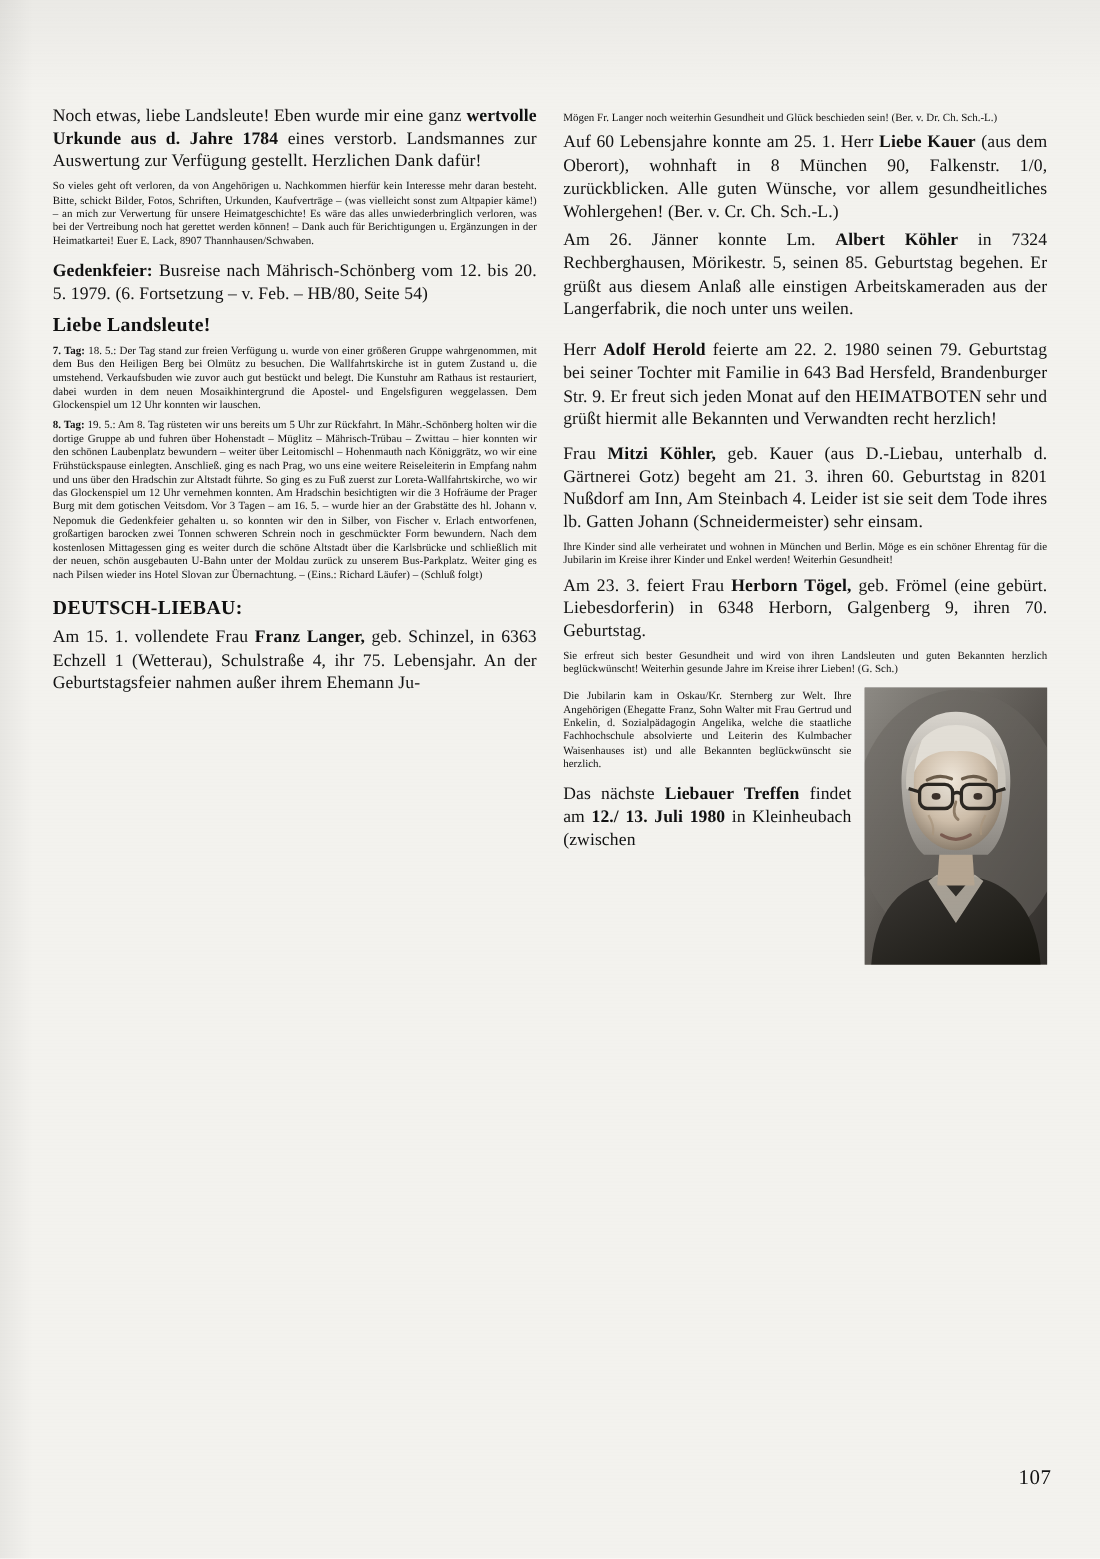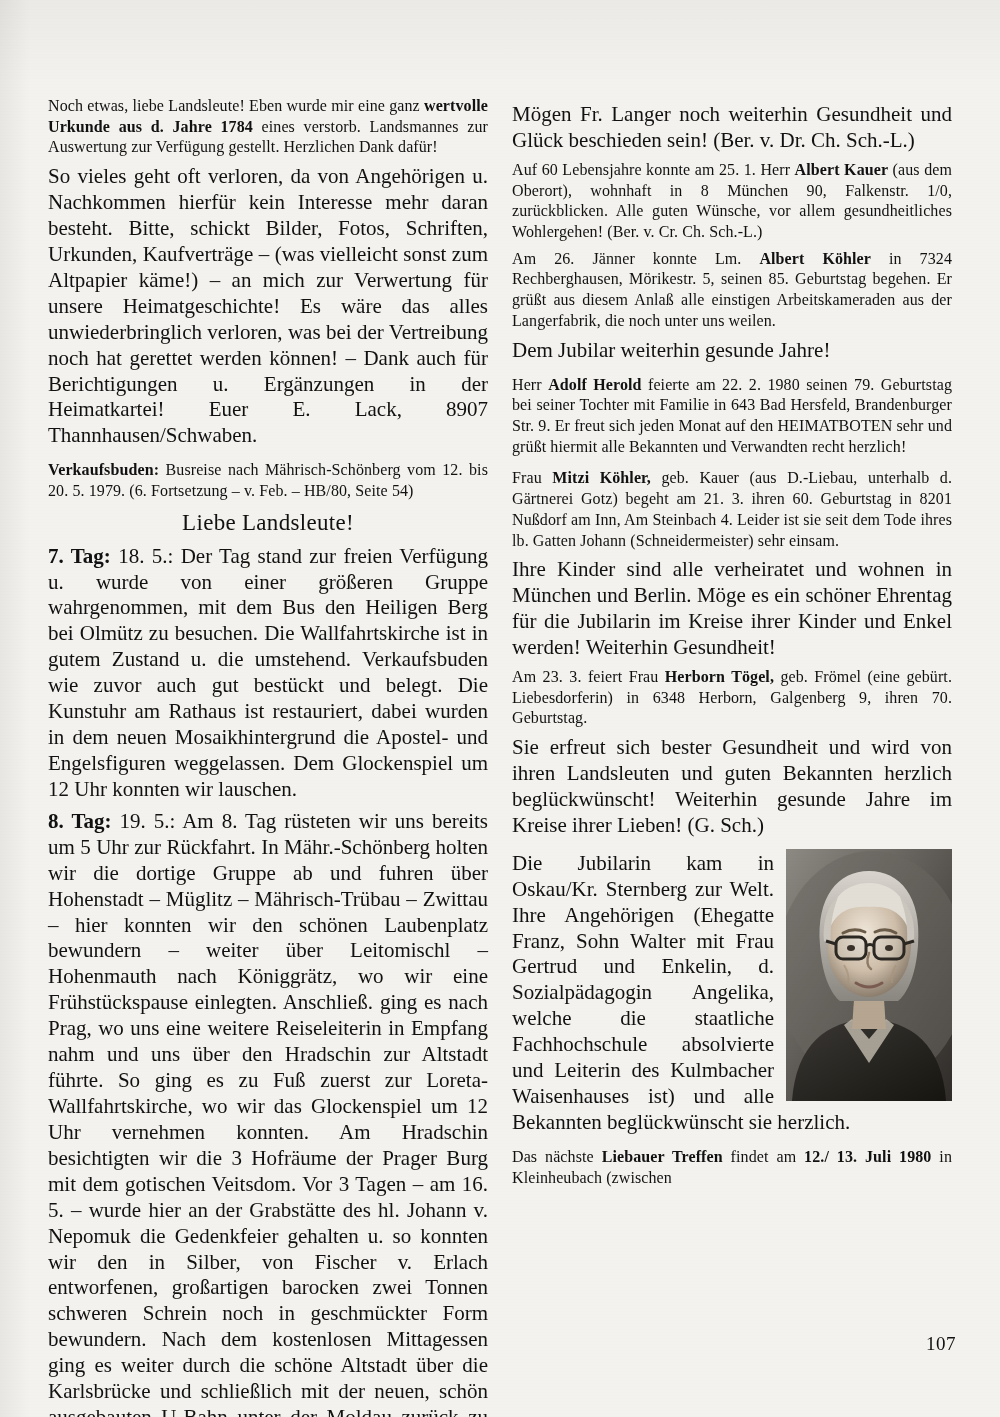--- a/index.html
+++ b/index.html
@@ -46,34 +46,33 @@
     margin: 0 0 0 0;
   }
   .big {
     font-size: 16px;
     line-height: 1.295;
     text-align: justify;
     text-justify: inter-word;
     letter-spacing: .1px;
   }
   .small {
-    font-size: 21px;
+    font-size: 10px;
     line-height: 1.235;
     text-align: justify;
     text-justify: inter-word;
     letter-spacing: 0px;
   }
   .gap-s { height: 6px; }
   .gap-m { height: 11px; }
   .heading {
-    font-size: 23px;
-    font-weight: normal;
+    font-size: 18px;
+    font-weight: bold;
     line-height: 1.3;
     letter-spacing: .3px;
-    text-align: center;
   }
   .portrait-wrap {
     float: right;
     width: 166px;
     height: 252px;
     margin: 4px 0 4px 12px;
     shape-outside: margin-box;
   }
   .portrait {
     width: 166px;
@@ -96,42 +95,41 @@
 
 <div class="page">
 
   <div class="content">
 
     <div class="col">
       <p class="big">Noch etwas, liebe Landsleute! Eben wurde mir eine ganz <b>wertvolle Urkunde aus d. Jahre 1784</b> eines verstorb. Landsmannes zur Auswertung zur Verfügung gestellt. Herzlichen Dank dafür!</p>
       <div class="gap-s"></div>
       <p class="small">So vieles geht oft verloren, da von Angehörigen u. Nachkommen hierfür kein Interesse mehr daran besteht. Bitte, schickt Bilder, Fotos, Schriften, Urkunden, Kaufverträge – (was vielleicht sonst zum Altpapier käme!) – an mich zur Verwertung für unsere Heimatgeschichte! Es wäre das alles unwiederbringlich verloren, was bei der Vertreibung noch hat gerettet werden können! – Dank auch für Berichtigungen u. Ergänzungen in der Heimatkartei! Euer E. Lack, 8907 Thannhausen/Schwaben.</p>
       <div class="gap-m"></div>
-      <p class="big"><b>Verkaufsbuden:</b> Busreise nach Mährisch-Schönberg vom 12. bis 20. 5. 1979. (6. Fortsetzung – v. Feb. – HB/80, Seite 54)</p>
+      <p class="big"><b>Gedenkfeier:</b> Busreise nach Mährisch-Schönberg vom 12. bis 20. 5. 1979. (6. Fortsetzung – v. Feb. – HB/80, Seite 54)</p>
       <div class="gap-s"></div>
       <p class="heading">Liebe Landsleute!</p>
       <div class="gap-s"></div>
       <p class="small"><b>7. Tag:</b> 18. 5.: Der Tag stand zur freien Verfügung u. wurde von einer größeren Gruppe wahrgenommen, mit dem Bus den Heiligen Berg bei Olmütz zu besuchen. Die Wallfahrtskirche ist in gutem Zustand u. die umstehend. Verkaufsbuden wie zuvor auch gut bestückt und belegt. Die Kunstuhr am Rathaus ist restauriert, dabei wurden in dem neuen Mosaikhintergrund die Apostel- und Engelsfiguren weggelassen. Dem Glockenspiel um 12 Uhr konnten wir lauschen.</p>
       <div class="gap-s"></div>
       <p class="small"><b>8. Tag:</b> 19. 5.: Am 8. Tag rüsteten wir uns bereits um 5 Uhr zur Rückfahrt. In Mähr.-Schönberg holten wir die dortige Gruppe ab und fuhren über Hohenstadt – Müglitz – Mährisch-Trübau – Zwittau – hier konnten wir den schönen Laubenplatz bewundern – weiter über Leitomischl – Hohenmauth nach Königgrätz, wo wir eine Frühstückspause einlegten. Anschließ. ging es nach Prag, wo uns eine weitere Reiseleiterin in Empfang nahm und uns über den Hradschin zur Altstadt führte. So ging es zu Fuß zuerst zur Loreta-Wallfahrtskirche, wo wir das Glockenspiel um 12 Uhr vernehmen konnten. Am Hradschin besichtigten wir die 3 Hofräume der Prager Burg mit dem gotischen Veitsdom. Vor 3 Tagen – am 16. 5. – wurde hier an der Grabstätte des hl. Johann v. Nepomuk die Gedenkfeier gehalten u. so konnten wir den in Silber, von Fischer v. Erlach entworfenen, großartigen barocken zwei Tonnen schweren Schrein noch in geschmückter Form bewundern. Nach dem kostenlosen Mittagessen ging es weiter durch die schöne Altstadt über die Karlsbrücke und schließlich mit der neuen, schön ausgebauten U-Bahn unter der Moldau zurück zu unserem Bus-Parkplatz. Weiter ging es nach Pilsen wieder ins Hotel Slovan zur Übernachtung. – (Eins.: Richard Läufer) – (Schluß folgt)</p>
       <div class="gap-m"></div>
       <p class="heading">DEUTSCH-LIEBAU:</p>
       <div class="gap-s"></div>
       <p class="big">Am 15. 1. vollendete Frau <b>Franz Langer,</b> geb. Schinzel, in 6363 Echzell 1 (Wetterau), Schulstraße 4, ihr 75. Lebensjahr. An der Geburtstagsfeier nahmen außer ihrem Ehemann Ju-</p>
     </div>
 
     <div class="col">
       <div class="gap-s"></div>
       <p class="small">Mögen Fr. Langer noch weiterhin Gesundheit und Glück beschieden sein! (Ber. v. Dr. Ch. Sch.-L.)</p>
       <div class="gap-s"></div>
-      <p class="big">Auf 60 Lebensjahre konnte am 25. 1. Herr <b>Albert Kauer</b> (aus dem Oberort), wohnhaft in 8 München 90, Falkenstr. 1/0, zurückblicken. Alle guten Wünsche, vor allem gesundheitliches Wohlergehen! (Ber. v. Cr. Ch. Sch.-L.)</p>
+      <p class="big">Auf 60 Lebensjahre konnte am 25. 1. Herr <b>Liebe Kauer</b> (aus dem Oberort), wohnhaft in 8 München 90, Falkenstr. 1/0, zurückblicken. Alle guten Wünsche, vor allem gesundheitliches Wohlergehen! (Ber. v. Cr. Ch. Sch.-L.)</p>
       <div class="gap-s"></div>
       <p class="big">Am 26. Jänner konnte Lm. <b>Albert Köhler</b> in 7324 Rechberghausen, Mörikestr. 5, seinen 85. Geburtstag begehen. Er grüßt aus diesem Anlaß alle einstigen Arbeitskameraden aus der Langerfabrik, die noch unter uns weilen.</p>
       <div class="gap-s"></div>
-      <p class="small">Dem Jubilar weiterhin gesunde Jahre!</p>
       <div class="gap-m"></div>
       <p class="big">Herr <b>Adolf Herold</b> feierte am 22. 2. 1980 seinen 79. Geburtstag bei seiner Tochter mit Familie in 643 Bad Hersfeld, Brandenburger Str. 9. Er freut sich jeden Monat auf den HEIMATBOTEN sehr und grüßt hiermit alle Bekannten und Verwandten recht herzlich!</p>
       <div class="gap-m"></div>
       <p class="big">Frau <b>Mitzi Köhler,</b> geb. Kauer (aus D.-Liebau, unterhalb d. Gärtnerei Gotz) begeht am 21. 3. ihren 60. Geburtstag in 8201 Nußdorf am Inn, Am Steinbach 4. Leider ist sie seit dem Tode ihres lb. Gatten Johann (Schneidermeister) sehr einsam.</p>
       <div class="gap-s"></div>
       <p class="small">Ihre Kinder sind alle verheiratet und wohnen in München und Berlin. Möge es ein schöner Ehrentag für die Jubilarin im Kreise ihrer Kinder und Enkel werden! Weiterhin Gesundheit!</p>
       <div class="gap-s"></div>
       <p class="big">Am 23. 3. feiert Frau <b>Herborn Tögel,</b> geb. Frömel (eine gebürt. Liebesdorferin) in 6348 Herborn, Galgenberg 9, ihren 70. Geburtstag.</p>
       <div class="gap-s"></div>
       <p class="small">Sie erfreut sich bester Gesundheit und wird von ihren Landsleuten und guten Bekannten herzlich beglückwünscht! Weiterhin gesunde Jahre im Kreise ihrer Lieben! (G. Sch.)</p>

